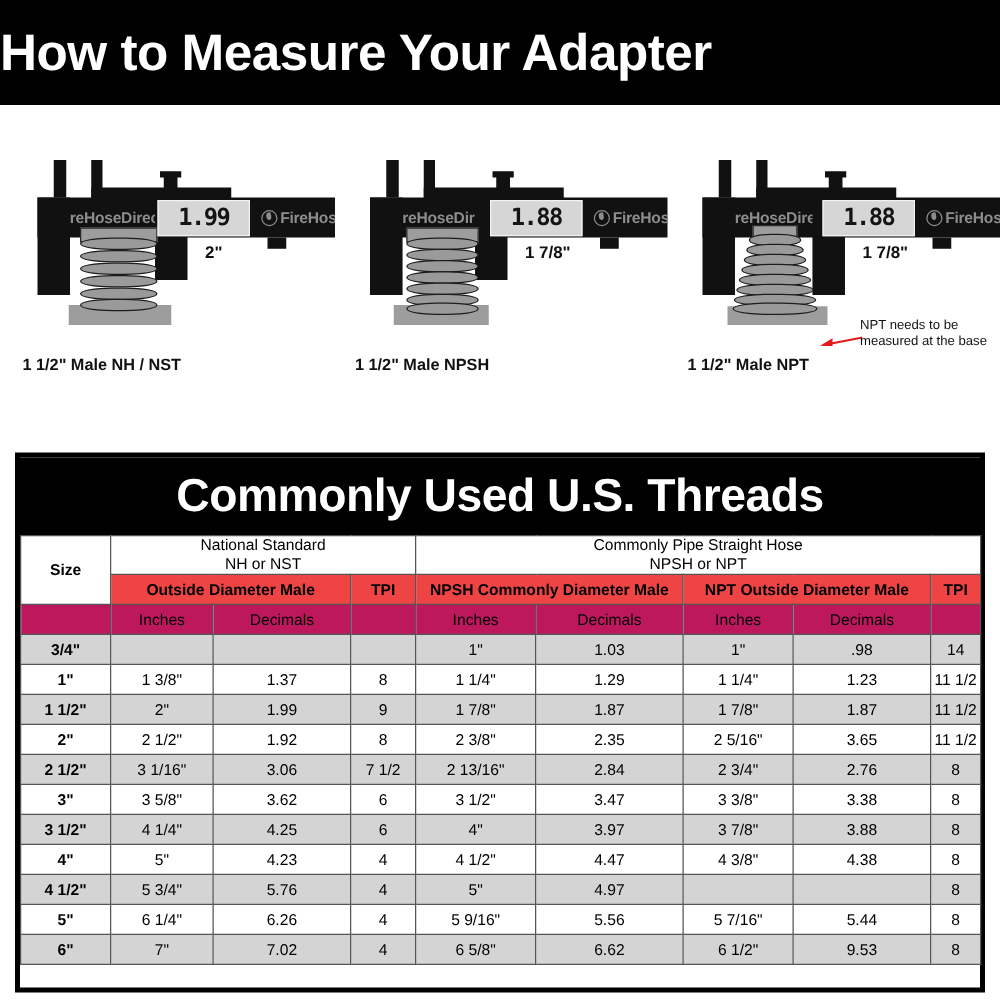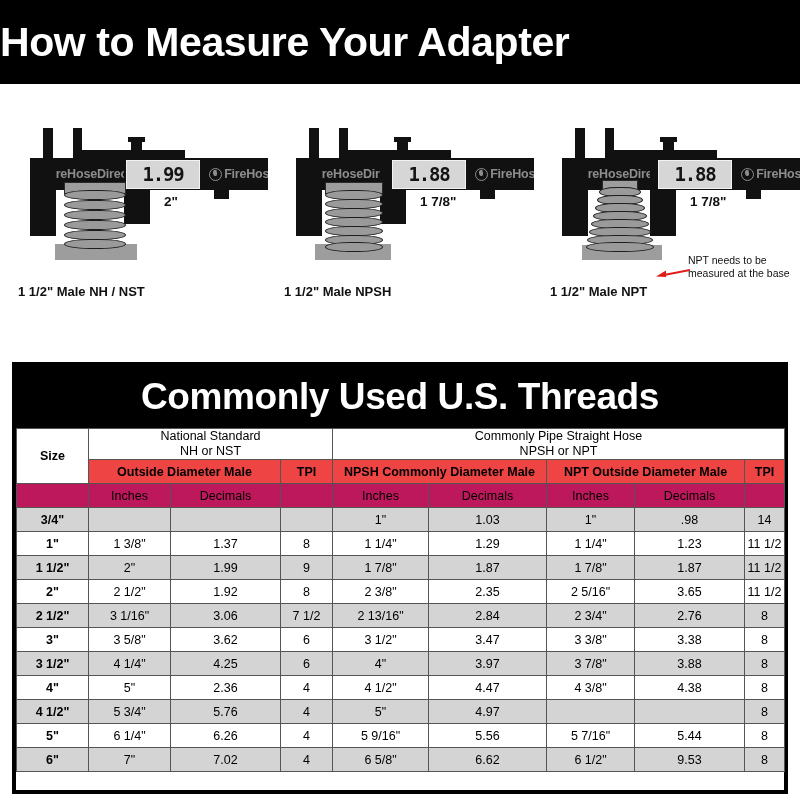--- a/index.html
+++ b/index.html
@@ -627,21 +627,21 @@
             <td>6</td>
             <td class="thick-left">4"</td>
             <td>3.97</td>
             <td>3 7/8"</td>
             <td>3.88</td>
             <td>8</td>
           </tr>
           <tr class="plain">
             <td class="size-cell">4"</td>
             <td>5"</td>
-            <td>2.36</td>
+            <td>4.23</td>
             <td>4</td>
             <td class="thick-left">4 1/2"</td>
             <td>4.47</td>
             <td>4 3/8"</td>
             <td>4.38</td>
             <td>8</td>
           </tr>
           <tr class="shade">
             <td class="size-cell">4 1/2"</td>
             <td>5 3/4"</td>

